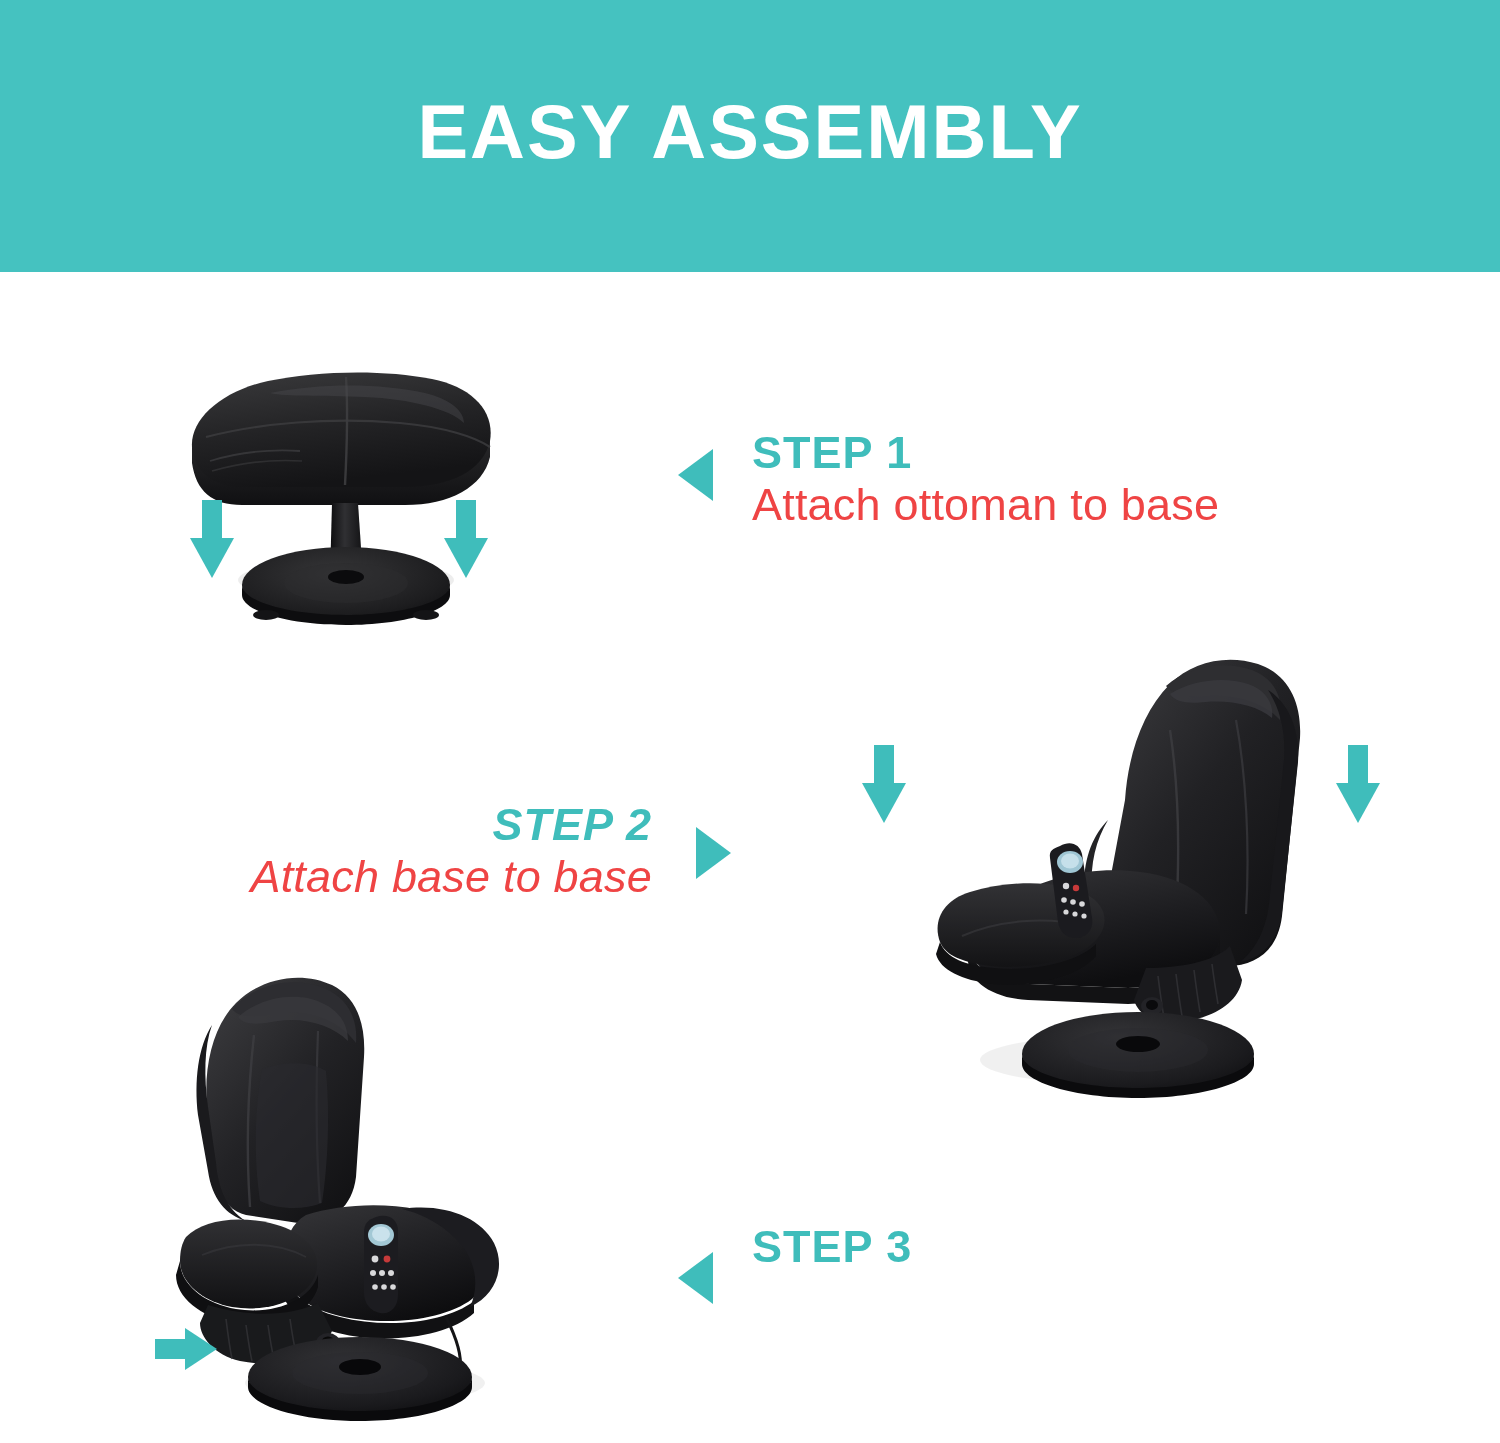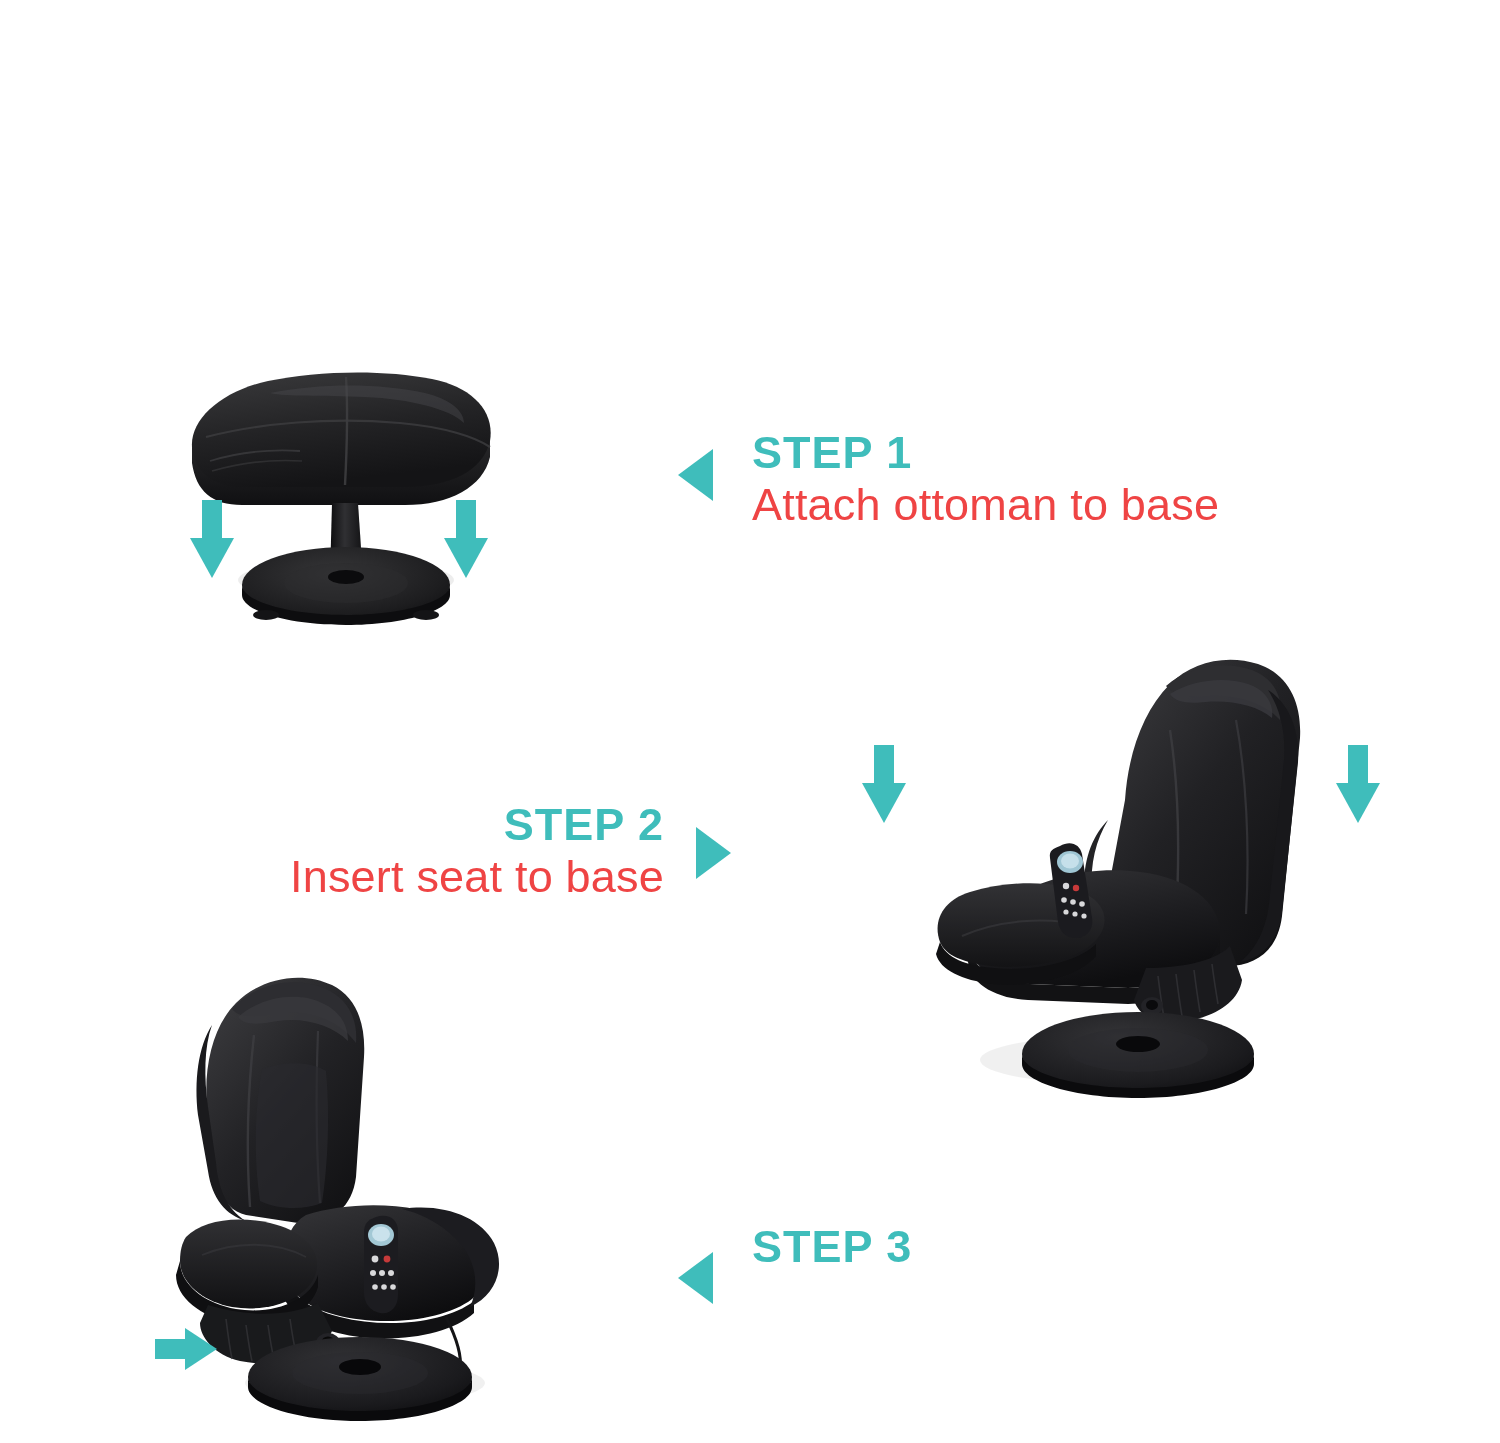--- a/index.html
+++ b/index.html
@@ -87,20 +87,23 @@
 
   
   .product { position:absolute; }
   .product svg { display:block; width:100%; height:100%; }
 </style>
 </head>
 <body>
 
 <div id="page">
 
+  <div class="banner">
+    <div class="banner-title">EASY ASSEMBLY</div>
+  </div>
 
   <div class="product" style="left:150px; top:365px; width:390px; height:290px;">
     <svg viewBox="0 0 390 290" xmlns="http://www.w3.org/2000/svg">
       <defs>
         <linearGradient id="cushTop" x1="0" y1="0" x2="0.3" y2="1">
           <stop offset="0%" stop-color="#3a3a3c"></stop>
           <stop offset="55%" stop-color="#232325"></stop>
           <stop offset="100%" stop-color="#141416"></stop>
         </linearGradient>
         <linearGradient id="cushSide" x1="0" y1="0" x2="0" y2="1">
@@ -160,23 +163,23 @@
     <div class="shaft" style="width:20px; height:40px;"></div>
     <div class="head" style="top:38px; border-left-width:22px; border-right-width:22px; border-top-width:40px;"></div>
   </div>
 
   <div class="tri tri-left" style="left:678px; top:449px;"></div>
   <div class="step-text" style="left:752px; top:420px;margin-top:8px;">
     <div class="step-label">STEP 1</div>
     <div class="step-desc">Attach ottoman to base</div>
   </div>
 
-  <div class="step-text align-right" style="left:144px; top:800px; width:520px;">
+  <div class="step-text align-right" style="left:132px; top:800px; width:520px;font-style:italic;">
     <div class="step-label">STEP 2</div>
-    <div class="step-desc">Insert seat to base</div>
+    <div class="step-desc">Attach base to base</div>
   </div>
   <div class="tri tri-right" style="left:696px; top:827px;"></div>
 
   <div class="product" style="left:870px; top:650px; width:520px; height:460px;">
     <svg viewBox="0 0 520 460" xmlns="http://www.w3.org/2000/svg">
       <defs>
         <linearGradient id="backGrad2" x1="0.1" y1="0" x2="0.9" y2="1">
           <stop offset="0%" stop-color="#3a3a3d"></stop>
           <stop offset="45%" stop-color="#212124"></stop>
           <stop offset="100%" stop-color="#0f0f11"></stop>

